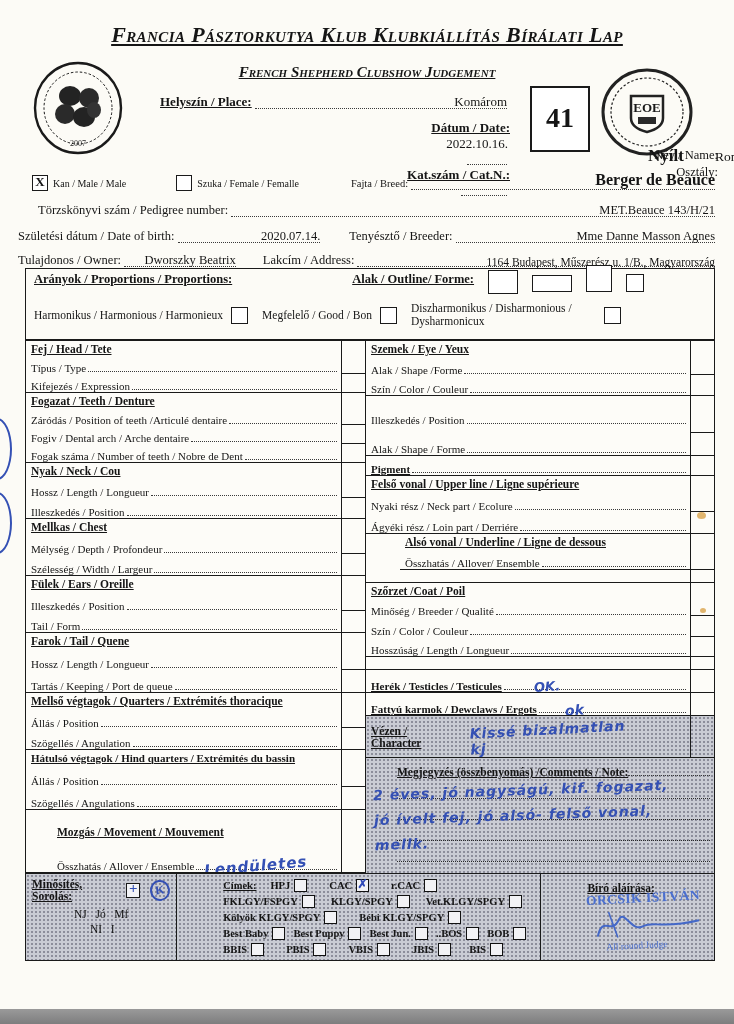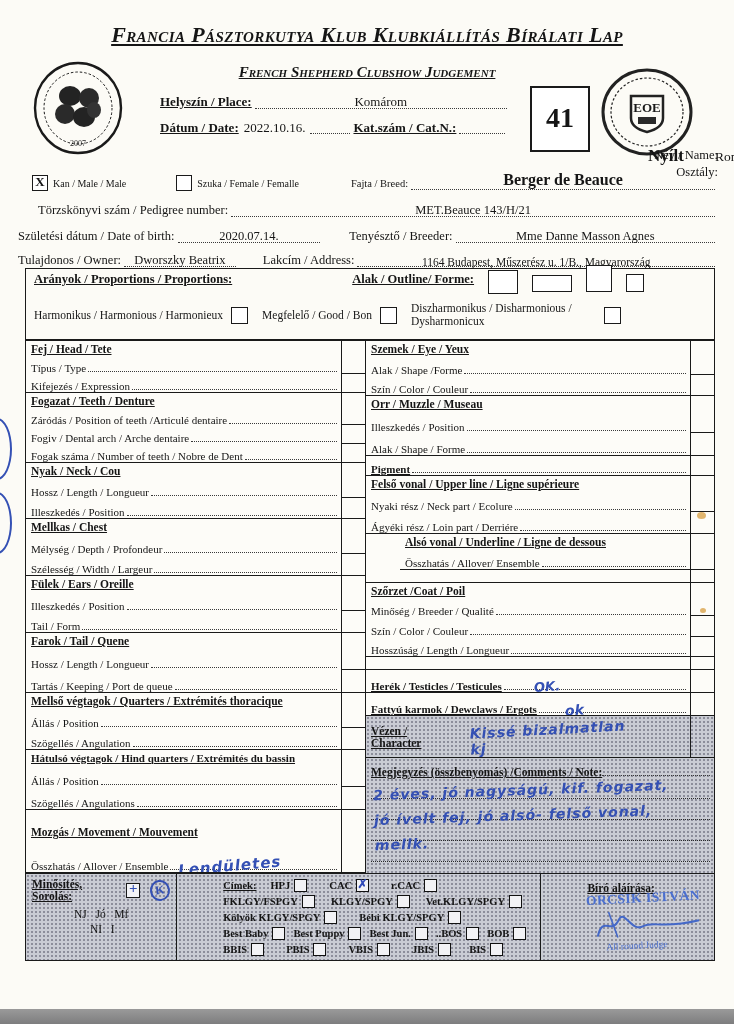--- a/index.html
+++ b/index.html
@@ -11,21 +11,21 @@
   
   .title{left:0;top:22px;width:734px;text-align:center;font-weight:bold;font-style:italic;
          font-variant:small-caps;font-size:22px;letter-spacing:.4px;}
   .title span{text-decoration:underline;}
   .subtitle{left:0;top:64px;width:734px;text-align:center;font-weight:bold;font-style:italic;
             font-variant:small-caps;font-size:15px;}
   .subtitle span{text-decoration:underline;margin-top:12px;}
   
   .hline{display:flex;align-items:flex-end;font-size:13px;}
   .leader{flex:1;border-bottom:1.3px dotted #3a3a3a;position:relative;height:14px;margin:0 3px 1px 3px;}
-  .leader .lv{position:absolute;width:100%;text-align:center;bottom:-2px;white-space:nowrap;font-style:normal;}
+  .leader .lv{position:absolute;width:100%;text-align:right;bottom:-2px;white-space:nowrap;font-style:normal;}
   .dotsm{display:inline-block;width:40px;border-bottom:1.3px dotted #3a3a3a;height:12px;margin:0 3px 2px 3px;}
   .catbox{left:530px;top:86px;width:56px;height:62px;border:2px solid #1a1a1a;background:#fff;
           font-size:28px;font-weight:bold;text-align:center;line-height:60px;}
   
   .idrow{left:18px;width:700px;display:flex;align-items:flex-end;font-size:12.5px;}
   .nyilt{left:648px;top:146px;font-size:17px;font-weight:bold;}
   .ckbx{display:inline-block;width:14px;height:14px;border:1.6px solid #1a1a1a;position:relative;
         margin:0 5px 0 0;background:#fff;flex:none;}
   .ckbx i{position:absolute;left:0;top:-2px;width:100%;text-align:center;font-style:normal;font-weight:bold;font-size:13px;}
   .sexlbl{font-size:10px;margin-right:22px;}
@@ -37,21 +37,21 @@
   .shape{display:inline-block;border:1.7px solid #1a1a1a;background:#fff;margin-left:14px;}
   .prow2{display:flex;align-items:center;font-size:11.5px;}
   .pck{width:15px;height:15px;border:1.6px solid #1a1a1a;background:#fff;margin:0 14px 0 8px;flex:none;}
   
   .mtable{left:25px;top:340px;width:690px;height:533px;border:1.7px solid #1a1a1a;box-sizing:border-box;
           display:flex;background:#fdfcf8;}
   .half{display:flex;flex-direction:column;box-sizing:border-box;}
   .lh{width:340px;border-right:1.5px solid #1a1a1a;}
   .rh{flex:1;}
   .sect{display:flex;border-bottom:1.4px solid #1a1a1a;box-sizing:border-box;flex:none;}
-  .sect.nob{border-bottom:none;}
+  .sect.nob{border-bottom:none;padding-left:26px;}
   .stx{flex:1;padding:1px 4px 0 5px;display:flex;flex-direction:column;overflow:hidden;}
   .sh{font-weight:bold;text-decoration:underline;font-size:11.5px;line-height:14px;white-space:nowrap;}
   .srow{flex:1;display:flex;align-items:flex-end;font-size:11px;line-height:12px;}
   .sl{white-space:nowrap;padding-right:2px;}
   .ld{flex:1;border-bottom:1.2px dotted #3a3a3a;margin-bottom:2px;position:relative;}
   .sbx{width:23px;border-left:1.4px solid #1a1a1a;display:flex;flex-direction:column;flex:none;}
   .bh{height:13px;flex:none;}
   .bc{flex:1;border-top:1.3px solid #1a1a1a;}
   .bc.first{border-top:none;}
   
@@ -124,21 +124,21 @@
         <rect x="40" y="49" width="18" height="7" fill="#2a2a2a"></rect>
       </svg>
     </div>
 
     <div class="abs hline" style="left:160px;top:94px;width:350px;">
       <span class="bold-ul">Helyszín / Place:</span>
       <span class="leader">
           <i class="lv">Komárom</i>
         </span>
     </div>
-    <div class="abs hline" style="left:160px;top:120px;width:350px;">
+    <div class="abs hline" style="left:160px;top:120px;width:350px;flex-direction:column;">
       <span class="bold-ul">Dátum / Date:</span>
       <span style="margin:0 2px 0 5px;">2022.10.16.</span>
       <span class="dotsm"></span>
       <span class="bold-ul">Kat.szám / Cat.N.:</span>
       <span class="dotsm" style="width:46px;"></span>
     </div>
     <div class="abs catbox"><span>41</span></div>
 
     <div class="abs idrow" style="top:148px;flex-direction:column;">
       <span>Név / Name:</span>
@@ -414,21 +414,20 @@
           </div>
           <div class="sbx">
               <i class="bh"></i>
               <i class="bc first"></i>
               <i class="bc"></i>
             </div>
         </div>
 
         <div class="sect" style="height:60px;">
           <div class="stx">
-            <div class="sh">Orr / Muzzle / Museau</div>
             <div class="srow">
                 <span class="sl">Illeszkedés / Position</span>
                 <span class="ld"></span>
               </div>
             <div class="srow">
                 <span class="sl">Alak / Shape / Forme</span>
                 <span class="ld"></span>
               </div>
           </div>
           <div class="sbx">

